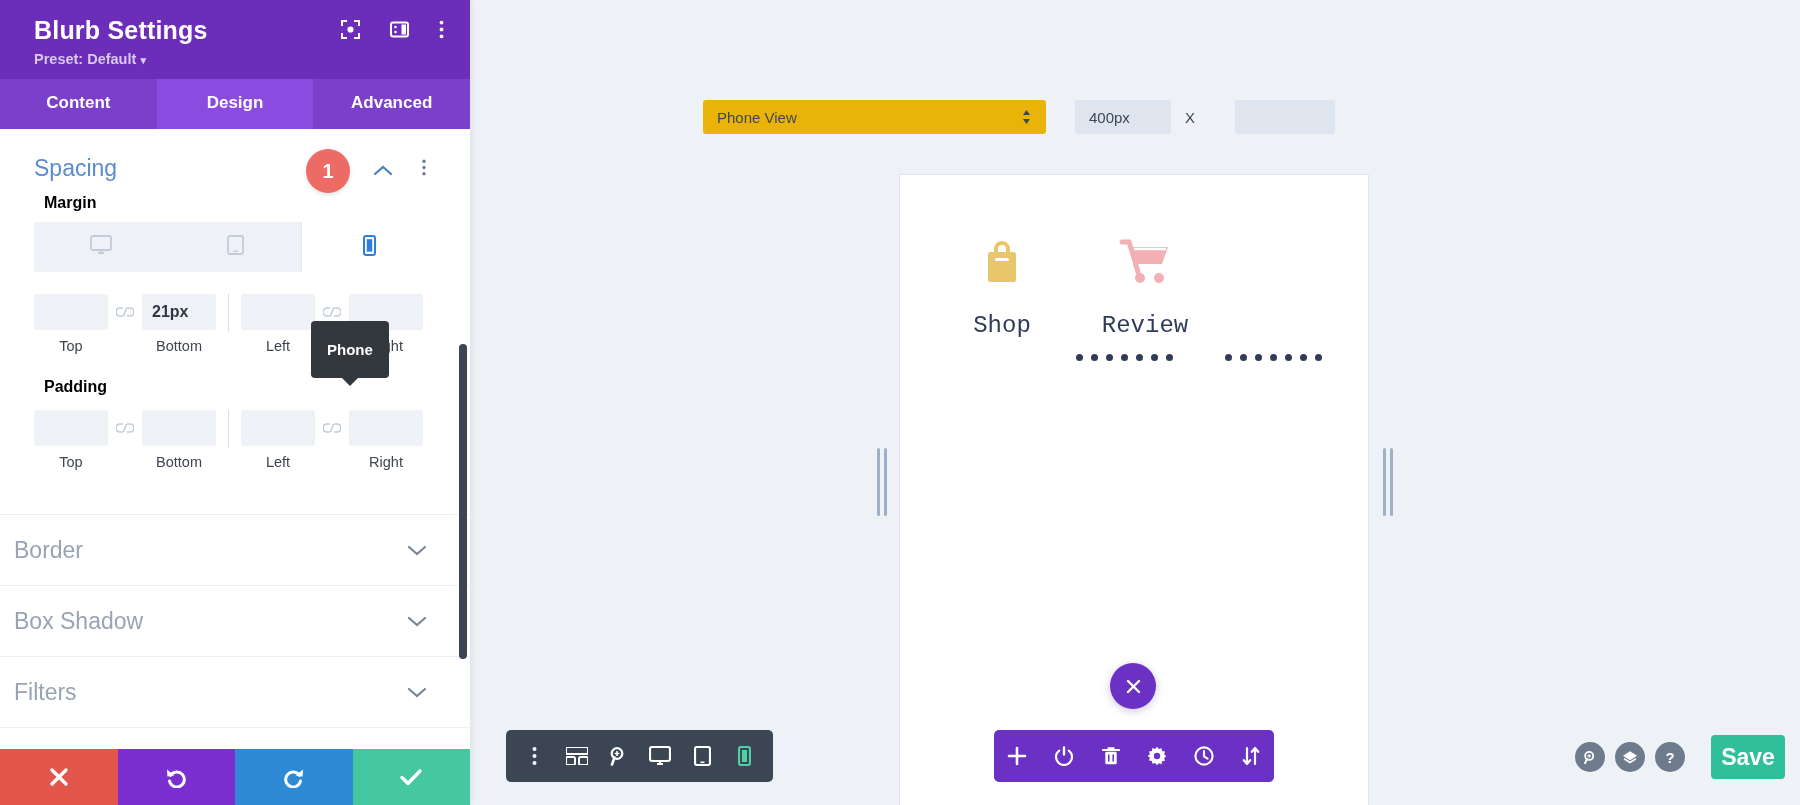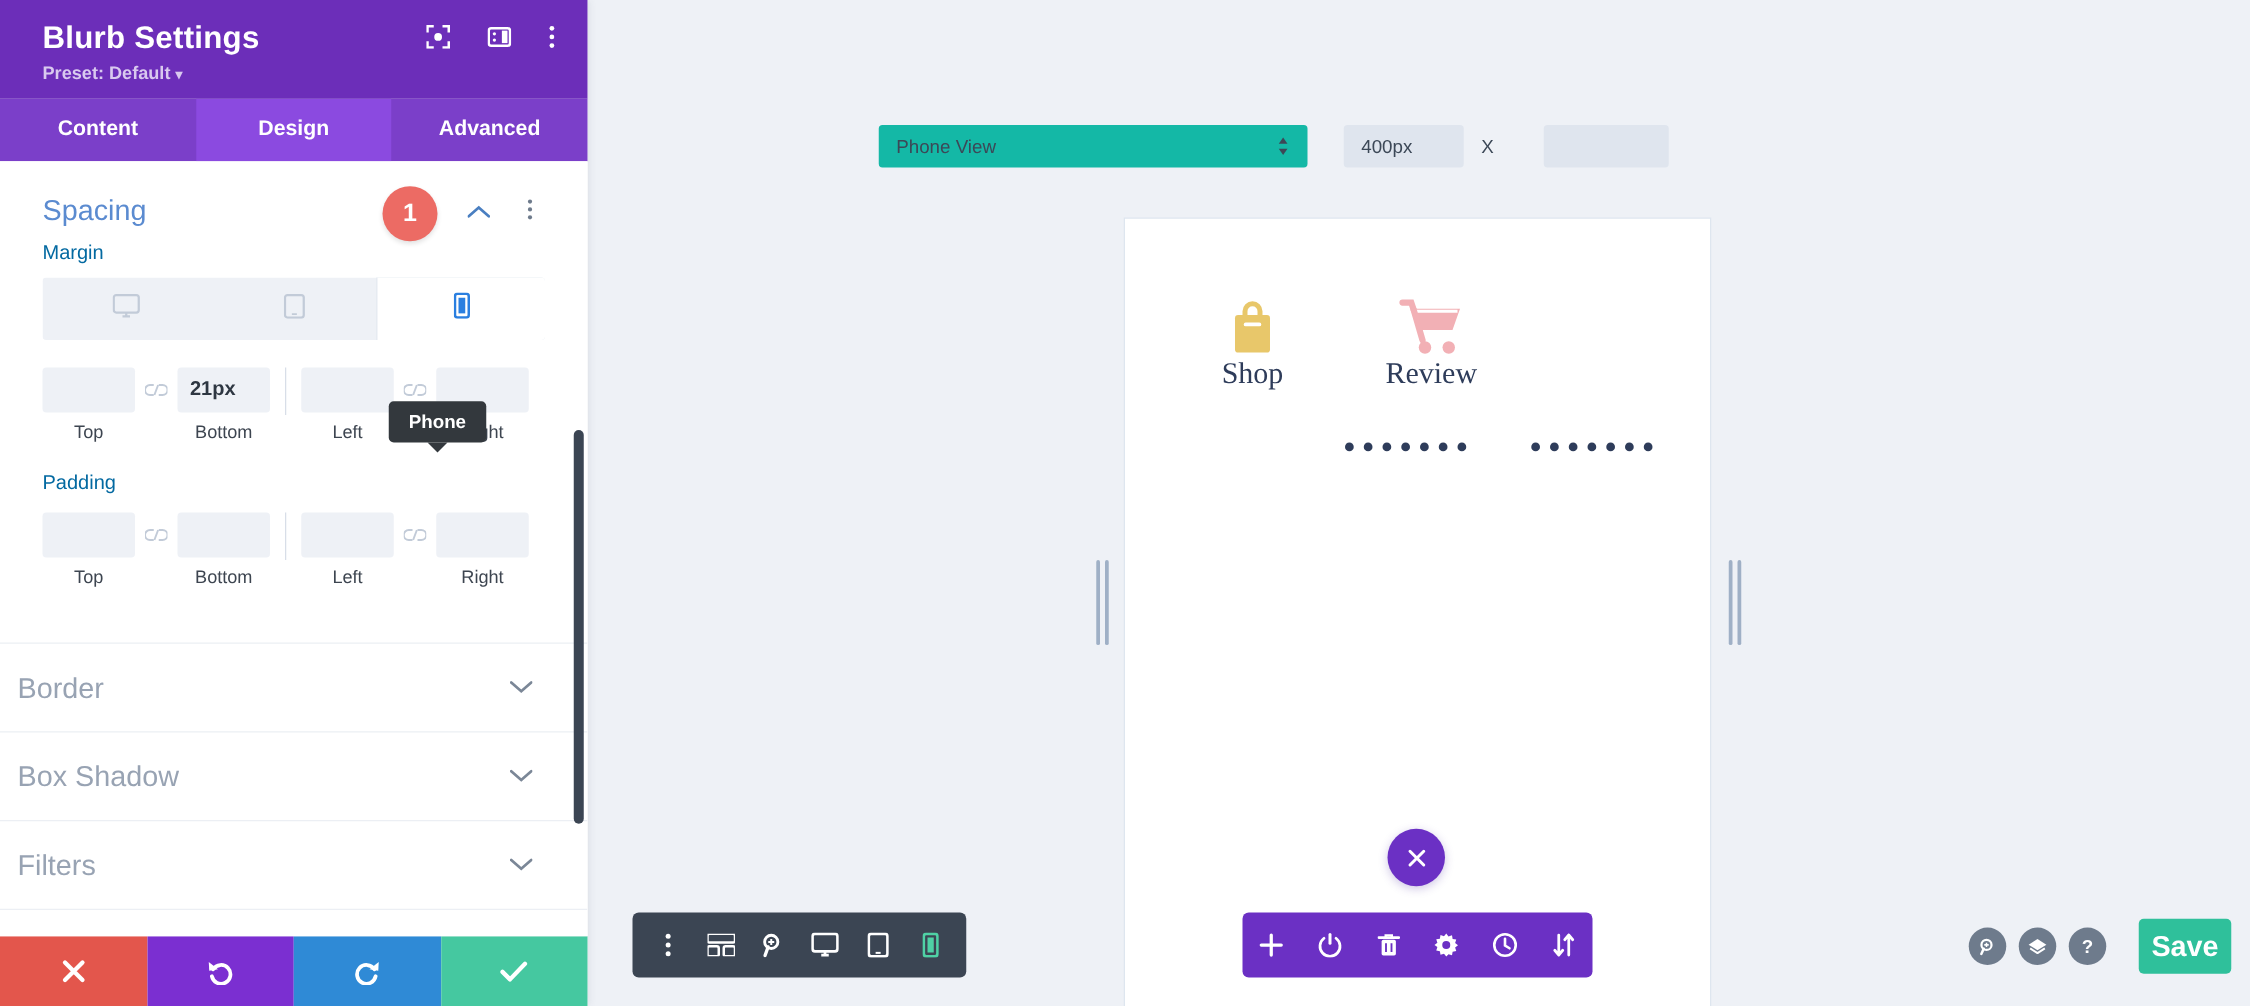--- a/index.html
+++ b/index.html
@@ -14,21 +14,21 @@
   
   .canvas {
     position: absolute; left: 0; top: 0; width: 1800px; height: 805px;
     background: #eef1f6;
   }
   .canvas-toolbar {
     position: absolute; left: 470px; top: 85px; right: 0; height: 60px;
   }
   .viewselect {
     position: absolute; left: 233px; top: 15px; width: 343px; height: 34px;
-    background: #14b8a6; border-radius: 3px;
+    background: #eab308; border-radius: 3px;
     display: flex; align-items: center; padding: 0 14px;
     color: #3c4857; font-size: 15px;
   }
   .viewselect .lbl { flex: 1; }
   .spinner { display: flex; flex-direction: column; align-items: center;
              justify-content: center; line-height: 0.55; color: #3c4857; font-size: 12px; }
   .dimbox {
     position: absolute; top: 15px; height: 34px;
     background: #dfe5ee; border-radius: 3px;
     display: flex; align-items: center; padding: 0 14px;
@@ -44,21 +44,21 @@
     position: absolute; left: 900px; top: 175px; width: 468px; height: 630px;
     background: #ffffff;
     box-shadow: 0 0 0 1px rgba(220,228,238,0.9);
   }
   .blurb-row {
     position: absolute; left: 0; top: 55px; width: 468px; height: 160px;
   }
   .step { position: absolute; text-align: center; }
   .step .glyph { height: 56px; display: flex; align-items: flex-end; justify-content: center; }
   .step .caption {
-    font-family: Liberation Serif, serif;
+    margin-top: 26px; font-family: Liberation Mono, monospace;
     font-size: 24px; color: #2e3c5a;
   }
   .step.s1 { left: 22px; width: 160px; }
   .step.s2 { left: 165px; width: 160px; }
   .step.s3 { left: 300px; width: 160px; }
   .step.s3 .caption { font-size: 26px; }
   .dots { position: absolute; display: flex; gap: 8px; }
   .dots i { width: 7px; height: 7px; border-radius: 50%; background: #2e3c5a; display: block; }
   .dots.d1 { left: 176px; top: 124px; }
   .dots.d2 { left: 325px; top: 124px; }
@@ -128,29 +128,29 @@
     position: absolute; right: 120px; top: 20px; width: 44px; height: 44px;
     border-radius: 50%; background: #ec6b64; color: #fff; font-size: 20px;
     font-weight: bold; display:flex; align-items:center; justify-content:center;
     box-shadow: 0 2px 4px rgba(0,0,0,.12); z-index: 4;
   }
   .chev-up { position: absolute; right: 78px; top: 33px; color: #4a7fc1; }
   .sect-kebab { position: absolute; right: 44px; top: 30px; color: #6e7b8c; }
 
   .tooltip {
     position: absolute; left: 311px; top: 192px; background: #33383d; color: #fff;
-    font-size: 15px; font-weight: bold; padding: 8px 16px; border-radius: 4px; z-index: 5;
+    font-size: 15px; font-weight: bold; padding: 20px 16px; border-radius: 4px; z-index: 5;
   }
   .tooltip::after {
     content: ""; position: absolute; left: 50%; margin-left: -8px; bottom: -8px;
     border-left: 8px solid transparent; border-right: 8px solid transparent;
     border-top: 8px solid #33383d;
   }
 
-  .field-label { padding: 4px 0 10px 34px; color: #0369a1; font-size: 16px; }
+  .field-label { padding: 4px 0 10px 44px; color: #000000; font-size: 16px; font-weight: bold; }
   .dev-toggle { margin: 0 34px; display: flex; height: 50px; border-radius: 3px; overflow: hidden; }
   .dev-seg { flex: 1; background: #eef1f6; display:flex; align-items:center; justify-content:center; }
   .dev-seg.active { background: #ffffff; box-shadow: 0 0 0 1px #e4e9f0; }
   .dev-seg .g { color: #c2cbd8; }
   .dev-seg.active .g { color: #2a7fe0; }
 
   .quad { margin: 22px 34px 0; display: flex; align-items: flex-start; }
   .qcell { width: 74px; }
   .qinput { height: 36px; background: #eef1f6; border-radius: 3px; display: flex;
             align-items: center; padding: 0 10px; color: #2e3742; font-size: 16px; font-weight: bold; }

